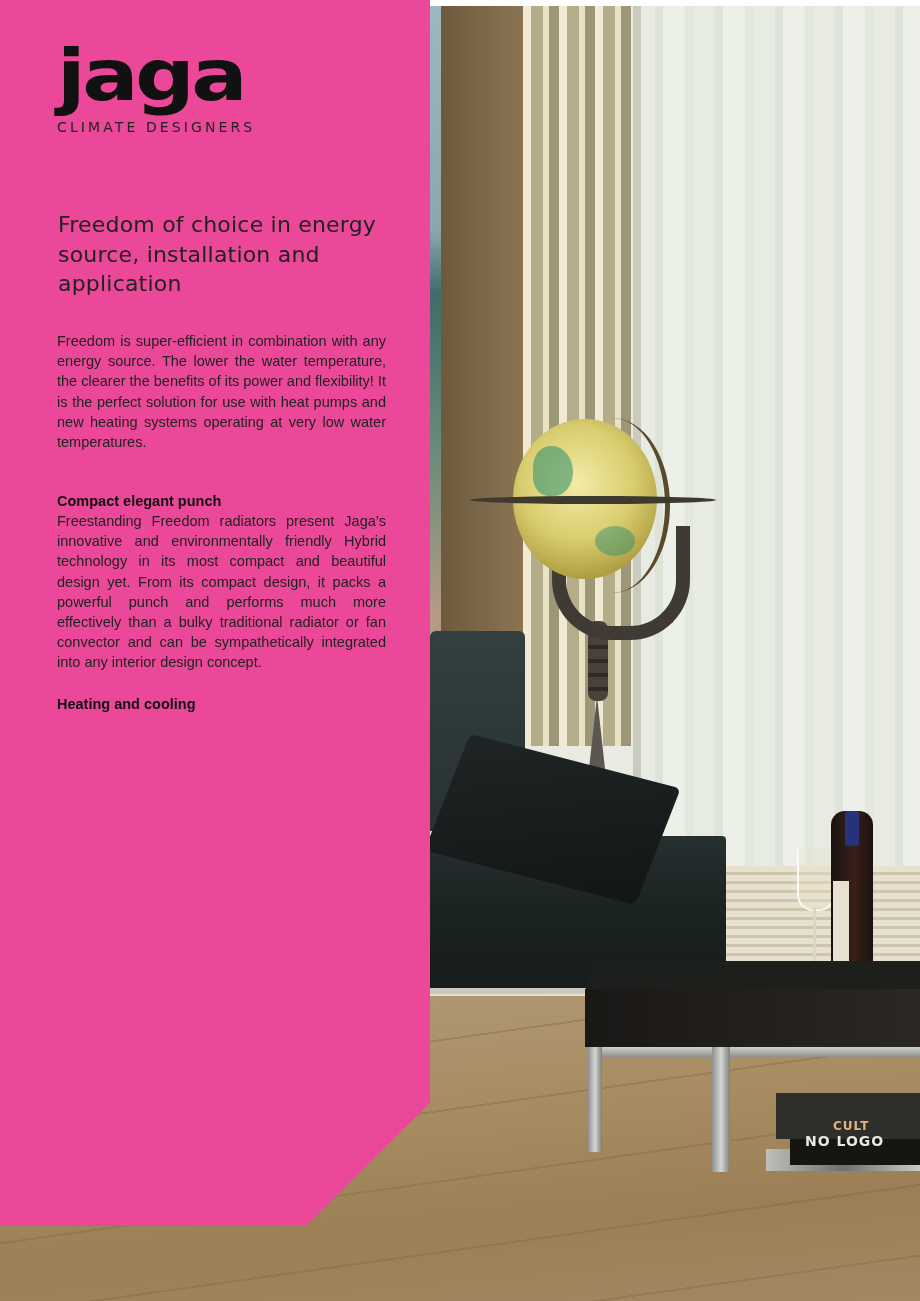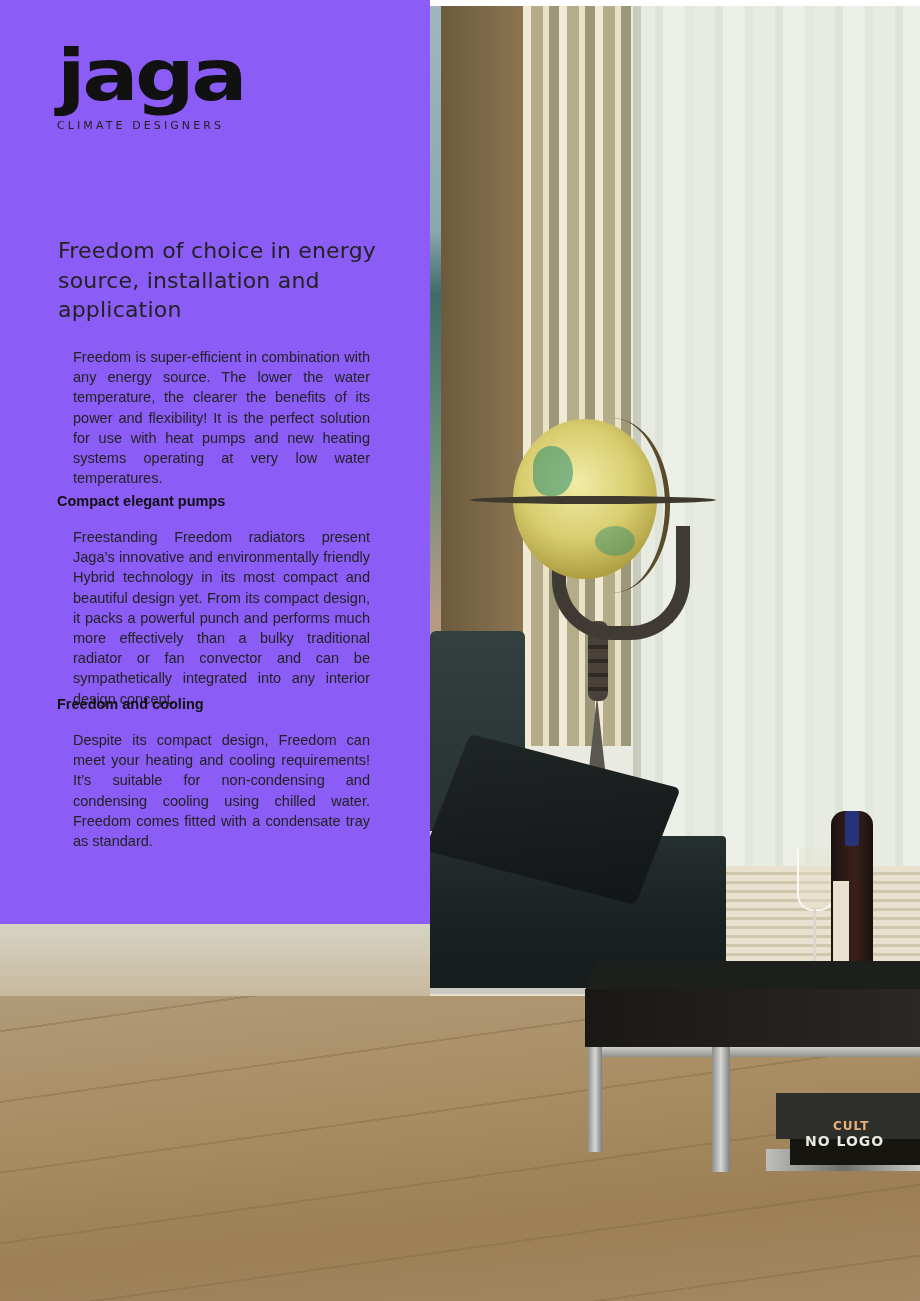--- a/index.html
+++ b/index.html
@@ -61,33 +61,33 @@
   .table-rail { position: absolute; left: 588px; top: 1041px; width: 332px; height: 10px; background: linear-gradient(180deg,#cfd0cc,#8f918e); }
 
   
   .book1 { position: absolute; left: 776px; top: 1087px; width: 144px; height: 46px; background: #2e2f2b; }
   .book2 { position: absolute; left: 790px; top: 1133px; width: 130px; height: 26px; background: #17150f; }
   .book3 { position: absolute; left: 766px; top: 1143px; width: 154px; height: 22px; background: linear-gradient(90deg,#bfc0bb,#6d6f6c,#c9cac5); }
   .book-title { position: absolute; left: 833px; top: 1113px; font: bold 12px "DejaVu Sans", sans-serif; color: #e9b07a; letter-spacing: 1px; }
   .book-sub { position: absolute; left: 805px; top: 1127px; font: bold 14px "DejaVu Sans", sans-serif; color: #e9e9e4; letter-spacing: 1px; text-align: center; }
 
   
-  .panel { position: absolute; left: 0; top: 0; width: 430px; height: 924px; background: #8b5cf6;
+  .panel { position: absolute; left: 0; top: 0; width: 430px; height: 1226px; background: #ec4899;
     clip-path: polygon(0 0, 430px 0, 430px 1103px, 306px 1226px, 0 1226px); }
 
   .logo { position: absolute; left: 57px; top: 44px; }
   .logo-word { font-family: "DejaVu Sans", sans-serif; font-weight: bold; font-size: 72px; line-height: 62px; letter-spacing: -3px; color: #111; transform: scaleX(1.16); transform-origin: left; display: block; height: 68px; }
-  .logo-tag { font-family: "DejaVu Sans", sans-serif; font-size: 11px; letter-spacing: 3.1px; color: #222; margin-top: 7px; display: block; }
+  .logo-tag { font-family: "DejaVu Sans", sans-serif; font-size: 14px; letter-spacing: 3.1px; color: #222; margin-top: 7px; display: block; }
 
   .title { position: absolute; left: 58px; top: 168px; font-family: "DejaVu Sans", sans-serif; font-weight: 200; font-size: 45px; color: #111; letter-spacing: 1.5px; margin: 0; font-weight: normal; }
-  .subtitle { position: absolute; left: 58px; top: 236px; width: 340px; font-family: "DejaVu Sans", sans-serif; font-size: 22px; line-height: 29.5px; color: #222; margin: 0; font-weight: normal; letter-spacing: .2px; }
+  .subtitle { position: absolute; left: 58px; top: 210px; width: 340px; font-family: "DejaVu Sans", sans-serif; font-size: 22px; line-height: 29.5px; color: #222; margin: 0; font-weight: normal; letter-spacing: .2px; }
 
   .section { position: absolute; left: 57px; width: 329px; }
   .section h3 { margin: 0; font-family: "Liberation Sans", sans-serif; font-weight: bold; font-size: 14.5px; line-height: 20px; color: #111; }
-  .section p { margin: 16px; font-family: "Liberation Sans", sans-serif; font-size: 14.5px; line-height: 20.2px; color: #222; text-align: justify; }
+  .section p { margin: 0; font-family: "Liberation Sans", sans-serif; font-size: 14.5px; line-height: 20.2px; color: #222; text-align: justify; }
 </style>
 </head>
 <body>
 
 <div class="photo">
   <div class="blinds-light"></div>
   <div class="blinds-shadow"></div>
   <div class="window-strip"></div>
   <div class="wall-column"></div>
   <div class="blinds-dark"></div>
@@ -135,21 +135,20 @@
     <span class="logo-tag">CLIMATE DESIGNERS</span>
   </div>
 
   <h2 class="subtitle">Freedom of choice in energy source, installation and application</h2>
 
   <div class="section" style="top:331px;">
     <p>Freedom is super-efficient in combination with any energy source. The lower the water temperature, the clearer the benefits of its power and flexibility! It is the perfect solution for use with heat pumps and new heating systems operating at very low water temperatures.</p>
   </div>
 
   <div class="section" style="top:491px;">
-    <h3>Compact elegant pumps</h3>
+    <h3>Compact elegant punch</h3>
     <p>Freestanding Freedom radiators present Jaga’s innovative and environmentally friendly Hybrid technology in its most compact and beautiful design yet. From its compact design, it packs a powerful punch and performs much more effectively than a bulky traditional radiator or fan convector and can be sympathetically integrated into any interior design concept.</p>
   </div>
 
   <div class="section" style="top:694px;">
-    <h3>Freedom and cooling</h3>
-    <p>Despite its compact design, Freedom can meet your heating and cooling requirements! It’s suitable for non-condensing and condensing cooling using chilled water. Freedom comes fitted with a condensate tray as standard.</p>
+    <h3>Heating and cooling</h3>
   </div>
 </div>
 
 </body></html>

